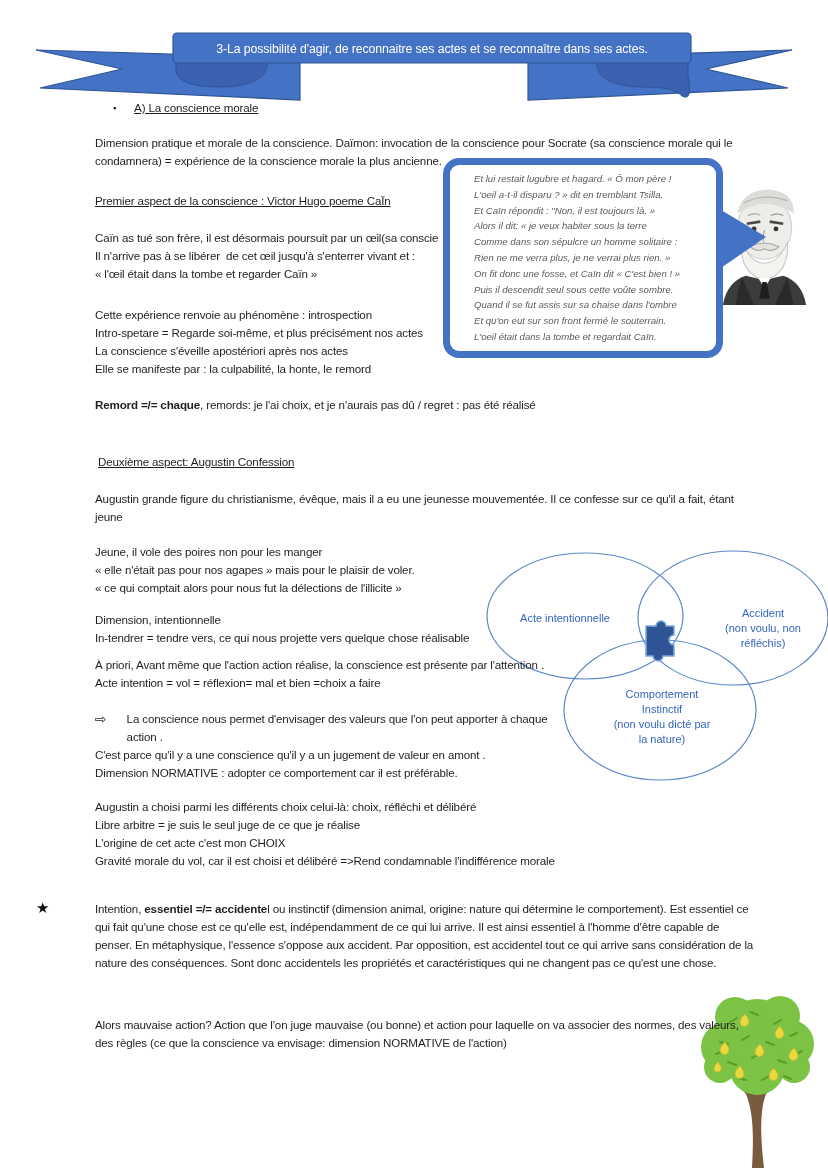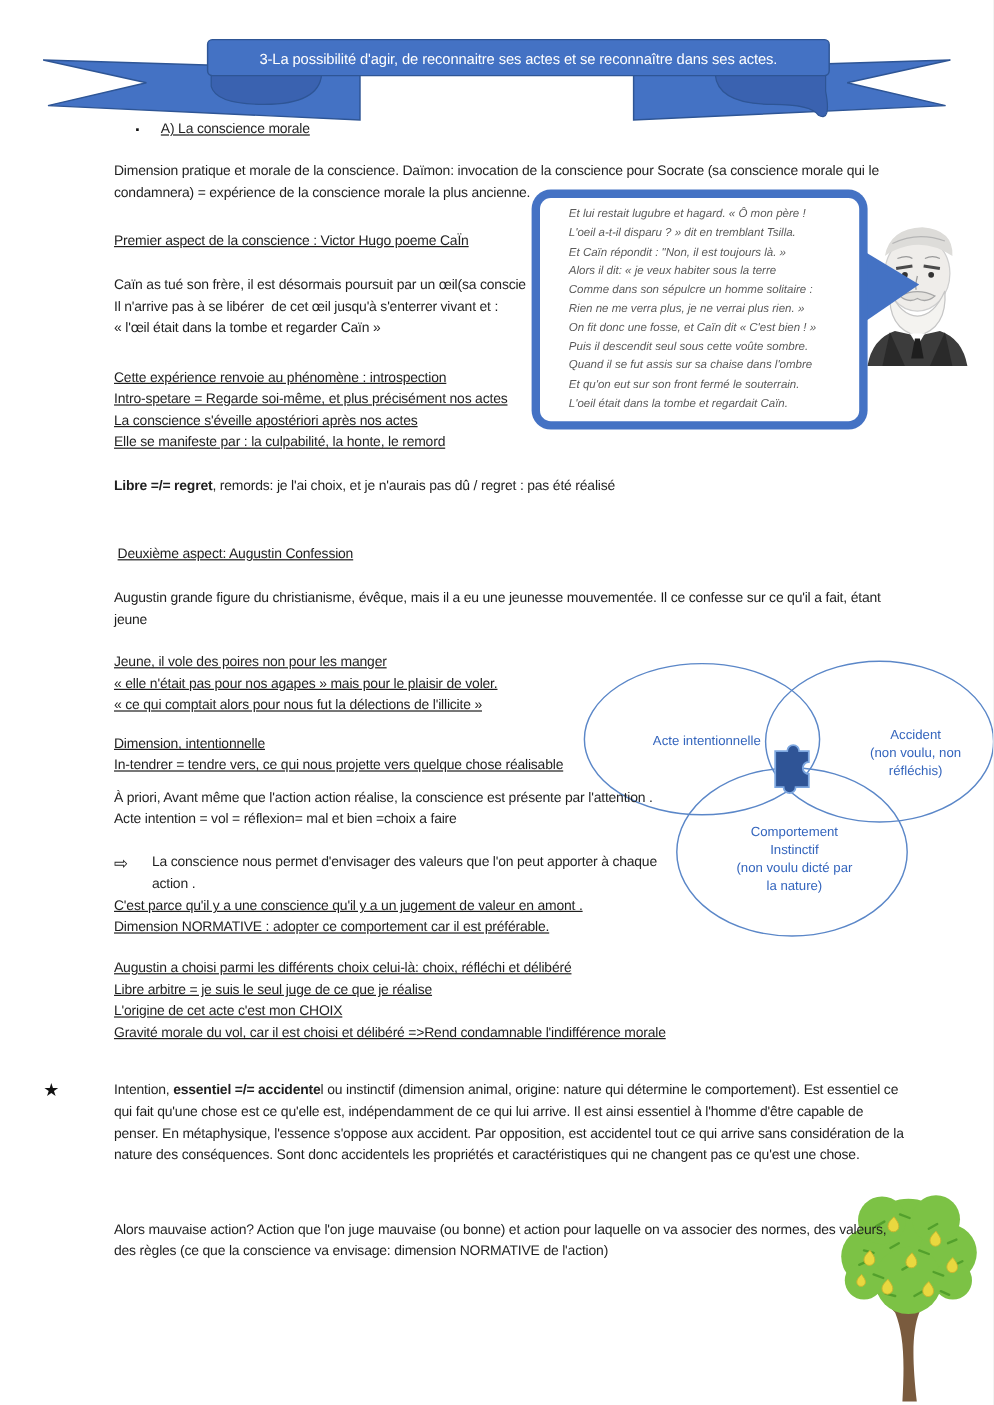--- a/index.html
+++ b/index.html
@@ -4,21 +4,21 @@
 <style>
   html,body { margin:0; padding:0; background:#e9e9e9; }
   .page {
     position:relative; width:828px; height:1171px; margin:0 auto;
     background:#ffffff; overflow:hidden;
     font-family:"Liberation Sans","DejaVu Sans",sans-serif;
     color:#1f1f1f;
   }
   .abs { position:absolute; }
   .body-text { font-size:11.6px; line-height:18px; letter-spacing:-0.15px; }
-  .pre { white-space:pre-line;text-decoration:underline; }
+  .pre { white-space:pre-line; }
   .preclip { white-space:pre; overflow:hidden; }
   .u { text-decoration:underline; }
   .b { font-weight:bold; }
 
   .banner-title {
     left:178px; top:36px; width:508px; height:26px;
     display:flex; align-items:center; justify-content:center;
     color:#ffffff; font-size:12.3px; letter-spacing:-0.1px; z-index:3;
   }
 
@@ -110,40 +110,40 @@
   <div class="abs body-text preclip" style="left:95px;top:229px;width:365px;z-index:2">Caïn as tué son frère, il est désormais poursuit par un œil(sa conscie
 Il n'arrive pas à se libérer  de cet œil jusqu'à s'enterrer vivant et :
 « l'œil était dans la tombe et regarder Caïn »</div>
 
   <div class="abs body-text pre" style="left:95px;top:306px;width:420px;z-index:2">Cette expérience renvoie au phénomène : introspection
 Intro-spetare = Regarde soi-même, et plus précisément nos actes
 La conscience s'éveille apostériori  après nos actes
 Elle se manifeste par : la culpabilité, la honte, le remord</div>
 
   <div class="abs body-text" style="left:95px;top:396px;width:660px;z-index:2">
-    <span class="b">Libre =/= regret</span><span>, remords: je l'ai choix, et je n'aurais pas dû / regret : pas été réalisé</span>
+    <span class="b">Remord =/= chaque</span><span>, remords: je l'ai choix, et je n'aurais pas dû / regret : pas été réalisé</span>
   </div>
 
   <div class="abs body-text u" style="left:98px;top:453px;z-index:2">Deuxième aspect: Augustin Confession</div>
 
   <div class="abs body-text" style="left:95px;top:490px;width:655px;z-index:2">Augustin grande figure du christianisme, évêque, mais il a eu une jeunesse mouvementée. Il ce confesse sur ce qu'il a fait, étant jeune</div>
 
   <div class="abs body-text pre" style="left:95px;top:543px;width:430px;z-index:2">Jeune, il vole des poires non pour les manger
 « elle n'était pas pour nos agapes » mais pour le plaisir de voler.
 « ce qui comptait alors pour nous fut la délections de l'illicite »</div>
 
   <svg class="abs" style="left:470px;top:520px;z-index:1" width="358" height="270" viewBox="0 0 358 270">
     <ellipse cx="115" cy="96" rx="98" ry="63" fill="none" stroke="#5B87C8" stroke-width="1.2"></ellipse>
     <ellipse cx="263" cy="98" rx="95" ry="67" fill="none" stroke="#5B87C8" stroke-width="1.2"></ellipse>
     <ellipse cx="190" cy="190" rx="96" ry="70" fill="none" stroke="#5B87C8" stroke-width="1.2"></ellipse>
     <g>
       <path d="M176,106 h10 a5,5 0 1,1 10,0 h8 v9 a5,5 0 1,0 0,10 v11 h-11 a5,5 0 1,1 -10,0 h-7 z" fill="#2F5496" stroke="#7DA7E0" stroke-width="1.5"></path>
     </g>
   </svg>
-  <div class="abs venn-label" style="left:504px;top:611px;width:170px">Acte intentionnelle</div>
+  <div class="abs venn-label" style="left:480px;top:611px;width:170px">Acte intentionnelle</div>
   <div class="abs venn-label" style="left:688px;top:606px;width:150px">Accident
 (non voulu, non
 réfléchis)</div>
   <div class="abs venn-label" style="left:592px;top:687px;width:140px">Comportement
 Instinctif
 (non voulu dicté par
 la nature)</div>
 
   <div class="abs body-text pre" style="left:95px;top:611px;width:430px;z-index:2">Dimension, intentionnelle
 In-tendrer = tendre vers, ce qui nous projette vers quelque chose réalisable</div>

